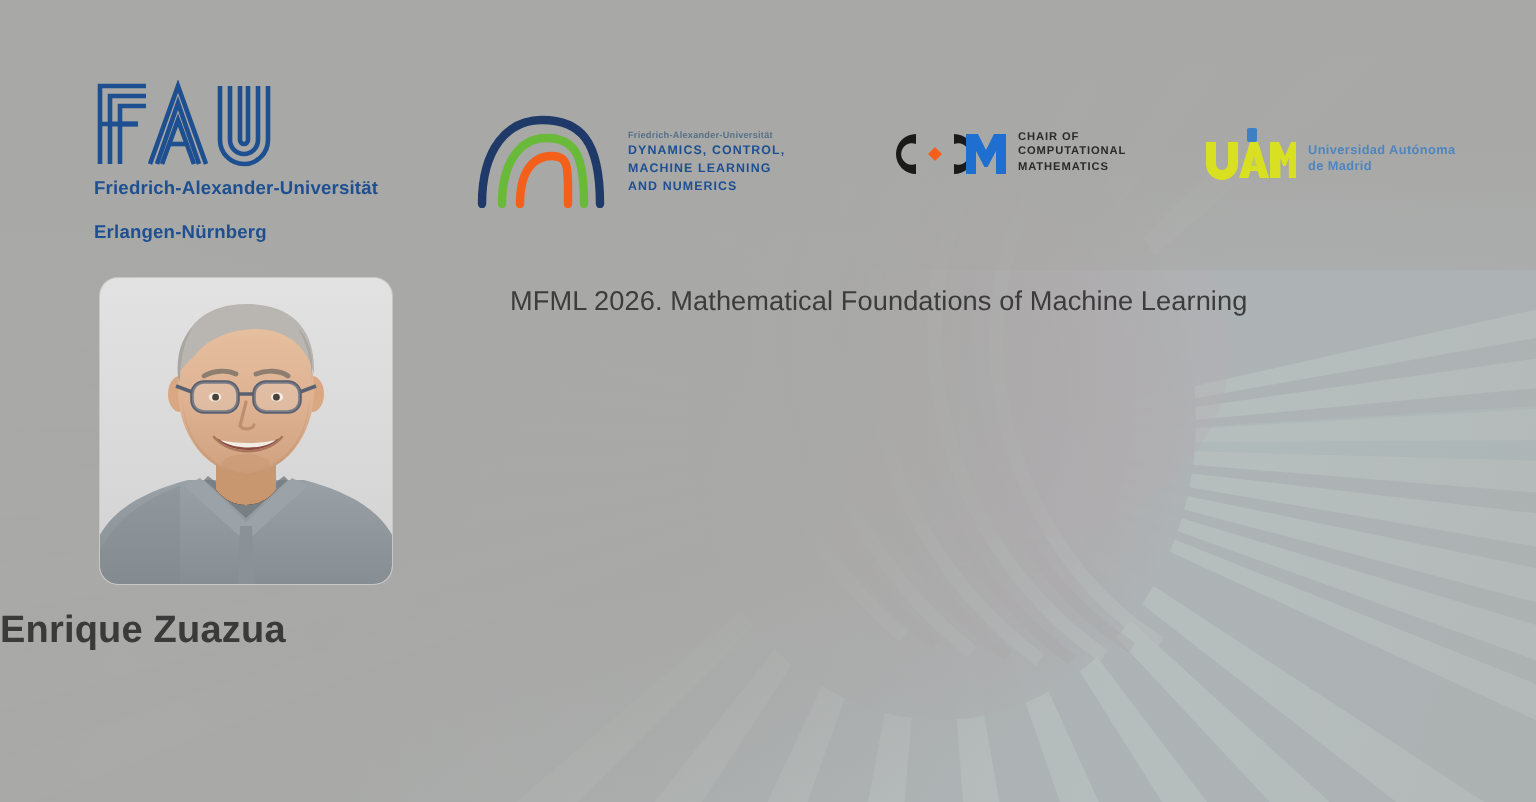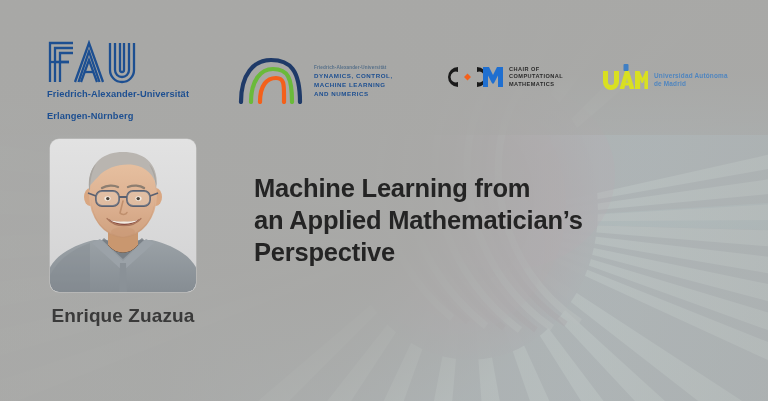--- a/index.html
+++ b/index.html
@@ -59,21 +59,21 @@
     position:absolute; left:50px; top:139px; width:146px; height:153px;
     border-radius:9px; overflow:hidden;
     background:#d9d9da;
     box-shadow:0 0 0 0.5px rgba(255,255,255,0.35);
   }
   #portrait-svg { display:block; width:146px; height:153px; }
 
   
   #speaker-name {
     position:absolute; left:0px; top:305px; width:246px;
-    text-align:center;
+    text-align:left;
     color:#3a3a3a; font-size:19px; font-weight:700; letter-spacing:0.1px;
   }
 
   
   #eyebrow {
     position:absolute; left:255px; top:143px;
     color:#3c3c3c; font-size:13.6px; font-weight:400; letter-spacing:0.05px;
     white-space:nowrap;
   }
   #headline {
@@ -336,21 +336,17 @@
         <path d="M41 60 C 43 80, 53 94, 73 98 C 93 94, 103 80, 105 60
                  C 104 82, 92 97, 73 99 C 54 97, 42 82, 41 60 Z" fill="#c08f6e" opacity="0.35"></path>
 
         <ellipse cx="73" cy="93" rx="12" ry="5" fill="#c28f6b" opacity="0.3"></ellipse>
       </g>
     </svg>
   </div>
 
   <div id="speaker-name">Enrique Zuazua</div>
 
-
-  <div id="headline">
-    <div>Machine Learning from</div>
-    <div>an Applied Mathematician’s</div>
-    <div>Perspective</div>
-  </div>
+  <div id="eyebrow">MFML 2026. Mathematical Foundations of Machine Learning</div>
+
 
 
 </div>
 
 </body></html>

